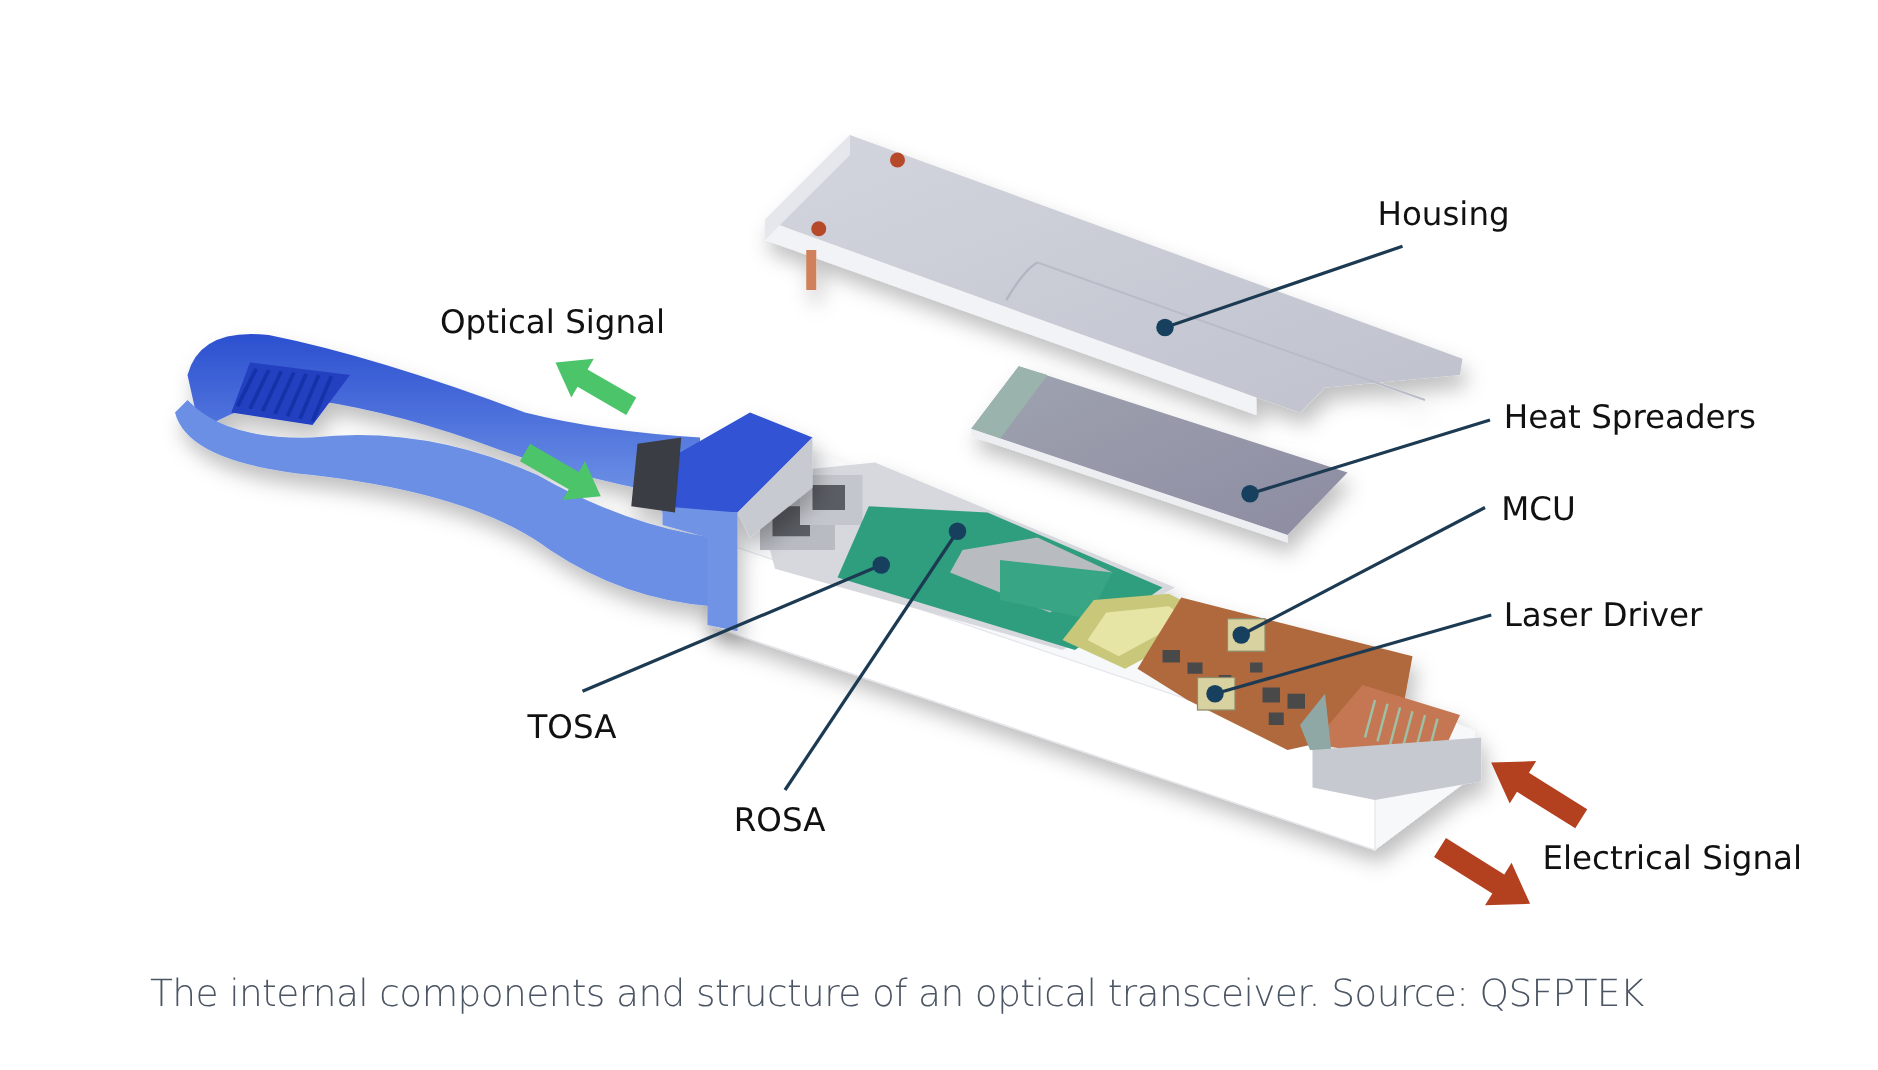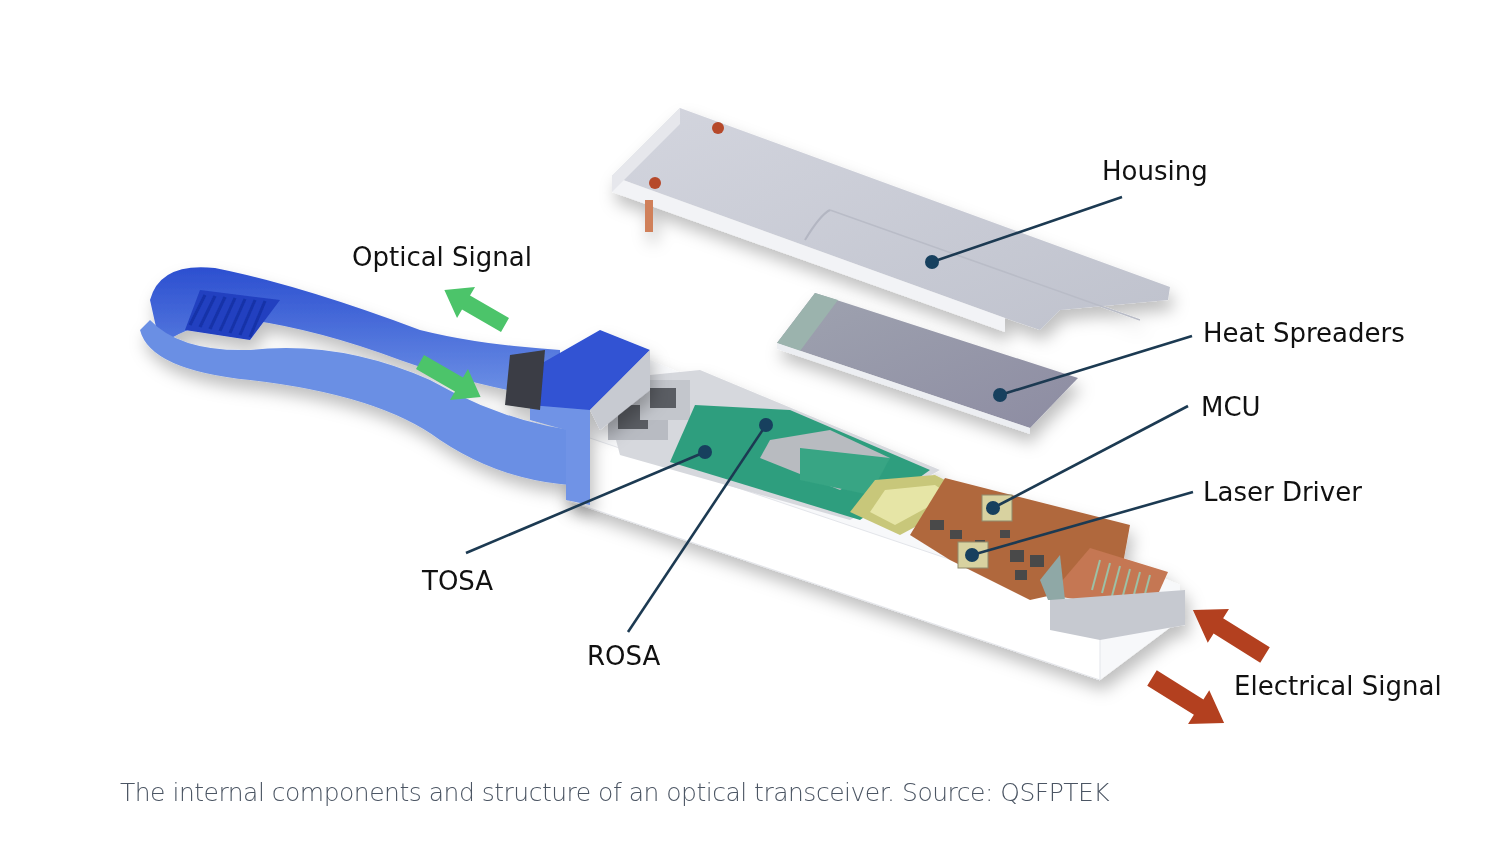--- a/index.html
+++ b/index.html
@@ -3,21 +3,21 @@
 <meta charset="utf-8">
 <style>
   html, body { margin: 0; padding: 0; background: #ffffff; }
   body { width: 1502px; height: 856px; position: relative; overflow: hidden;
          font-family: "DejaVu Sans", sans-serif; }
   #figure { position: absolute; left: 0; top: 0; width: 1502px; height: 760px; }
   .label { font-family: "DejaVu Sans", sans-serif; font-size: 26px; fill: #111111; }
   .leader { stroke: #1c3a52; stroke-width: 2.6; fill: none; }
   .dot { fill: #17405e; }
   #caption { position: absolute; left: 120px; top: 778px;
-             font-family: "DejaVu Sans", sans-serif; font-size: 25px; font-weight: 300;
+             font-family: "DejaVu Sans", sans-serif; font-size: 30px; font-weight: 300;
              color: #4b5563; letter-spacing: -0.5px; white-space: nowrap; }
 </style>
 </head>
 <body>
 
 <svg id="figure" viewBox="0 0 1502 760" xmlns="http://www.w3.org/2000/svg">
   <defs>
     <linearGradient id="gHousing" x1="0" y1="0" x2="1" y2="1">
       <stop offset="0" stop-color="#d3d5de"></stop>
       <stop offset="1" stop-color="#bfc2cd"></stop>

